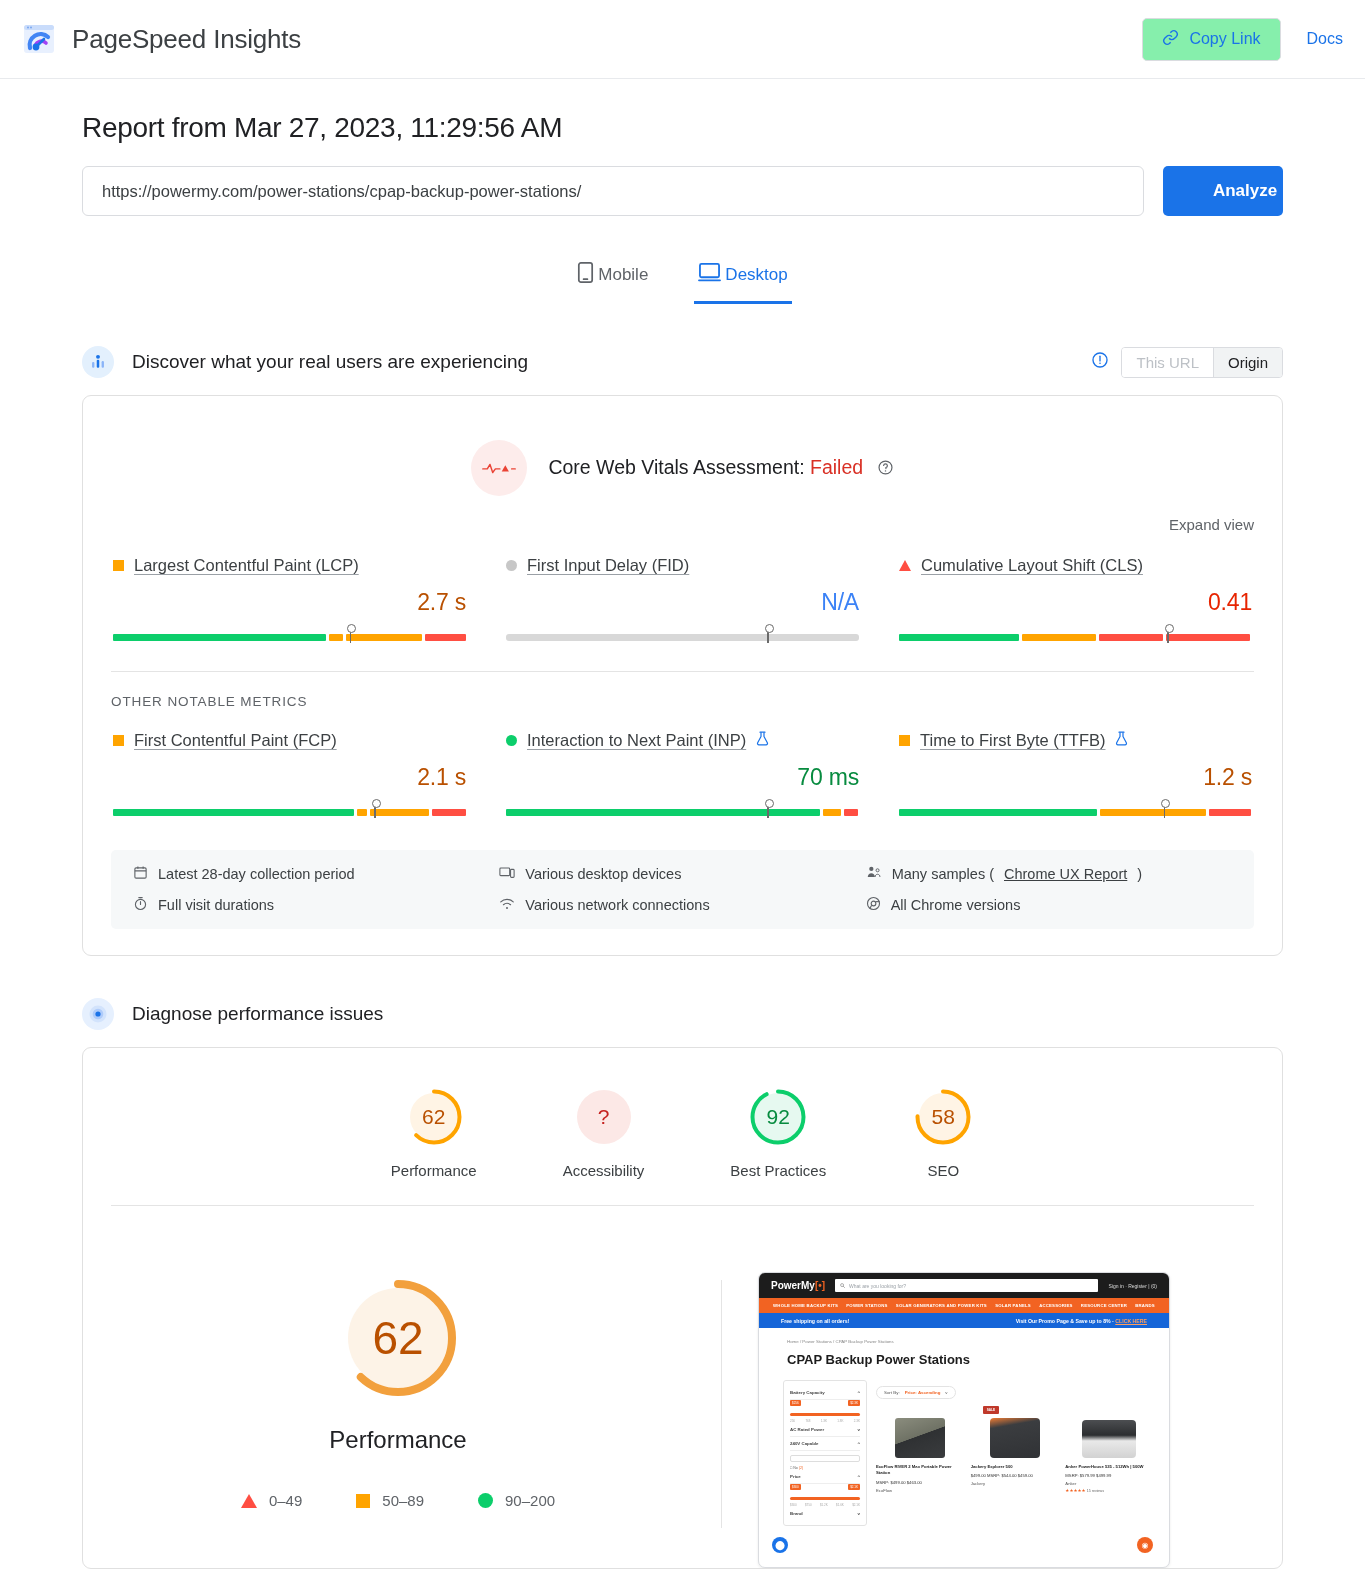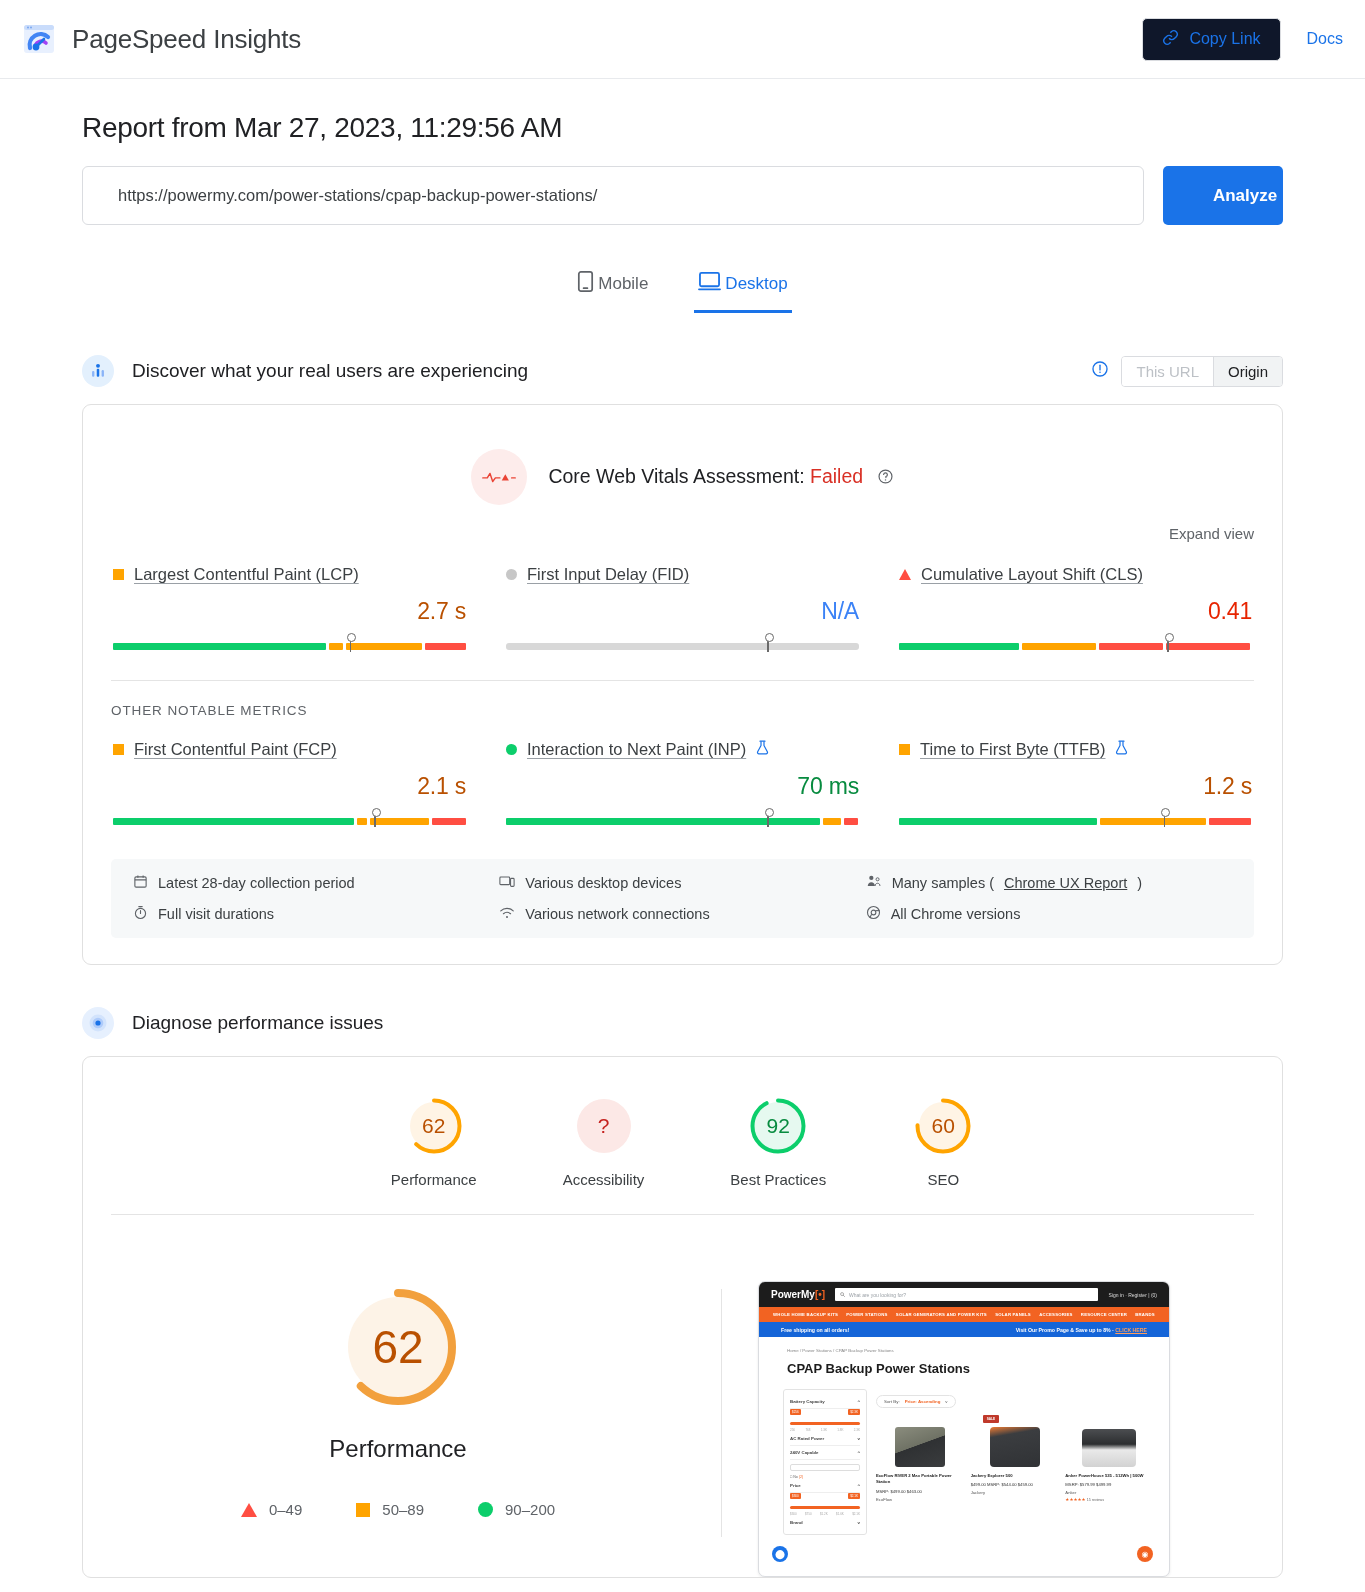--- a/index.html
+++ b/index.html
@@ -27,21 +27,21 @@
     color: #3c4043;
     letter-spacing: -0.2px;
     font-weight: 400;
   }
   .topbar-right { margin-left: auto; display: flex; align-items: center; gap: 26px; }
   .copy-link-btn {
     display: flex; align-items: center; gap: 10px;
     border: 1px solid #dadce0;
     border-radius: 5px;
     padding: 10px 19px;
-    background: #0f172a;
+    background: #86efac;
     color: #1a73e8;
     font-size: 16px;
     font-weight: 500;
     cursor: pointer;
     font-family: inherit;
     margin-left: 12px;
   }
   .docs-link {
     color: #1a73e8; font-size: 16px; font-weight: 500;
     text-decoration: none; cursor: pointer;
@@ -54,22 +54,22 @@
     font-weight: 400;
     color: #202124;
     margin: 33px 0 22px 0;
     letter-spacing: -0.3px;
   }
   .url-row { display: flex; gap: 19px; align-items: stretch; }
   .url-input {
     flex: 1;
     border: 1px solid #dadce0;
     border-radius: 6px;
-    padding: 0 35px;
-    height: 59px;
+    padding: 0 19px;
+    height: 50px;
     font-size: 16.5px;
     color: #3c4043;
     font-family: inherit;
     outline: none;
     background: #fff;
   }
   .analyze-btn {
     width: 120px;
     background: #1a73e8;
     color: #fff;
@@ -666,21 +666,21 @@
         </div>
         <div class="score-caption">Best Practices</div>
       </div>
 
       <div class="score-item">
         <div class="gauge-sm">
           <svg width="62" height="62" viewBox="0 0 62 62">
             <circle cx="31" cy="31" r="24" fill="#fff4e5"></circle>
             <circle cx="31" cy="31" r="25.5" fill="none" stroke="#ffa400" stroke-width="4" stroke-dasharray="120.2 40.1" stroke-dashoffset="0" transform="rotate(-90 31 31)" stroke-linecap="round"></circle>
           </svg>
-          <span class="num" style="color:#b95000">60</span>
+          <span class="num" style="color:#b95000">58</span>
         </div>
         <div class="score-caption">SEO</div>
       </div>
     </div>
 
     <div class="card-sep"></div>
 
     <div class="perf-wrap">
       <div class="perf-left">
         <div class="gauge-lg">

